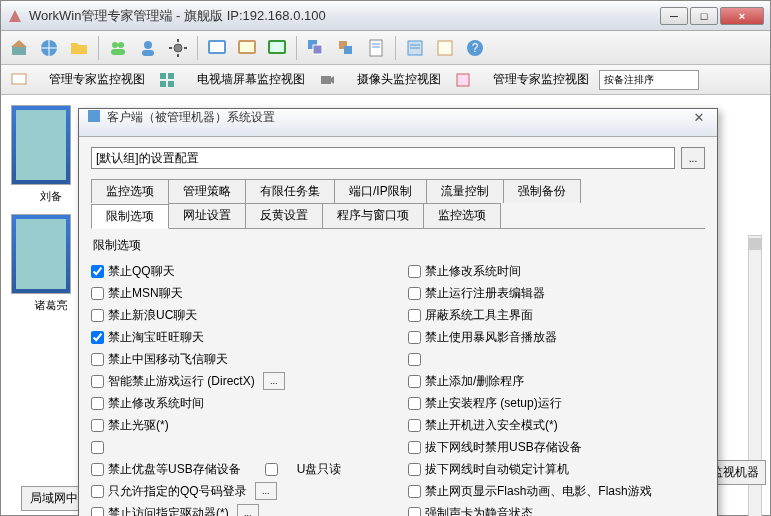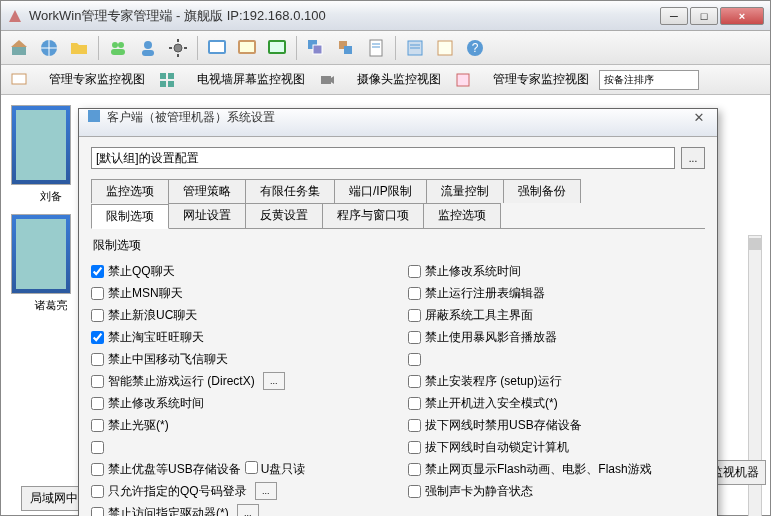--- a/index.html
+++ b/index.html
@@ -55,21 +55,21 @@
 .tab.active { background: #fff; position: relative; top: 1px; border-bottom: 1px solid #fff; }
 
 .panel-title { font-weight: normal; font-size: 12px; padding: 4px 2px 6px; }
 
 .checks { display: flex; gap: 20px; }
 .check-col { flex: 1; }
 .check-row { display: flex; align-items: center; height: 22px; gap: 4px; }
 .check-row input[type=checkbox]{ width: 13px; height: 13px; cursor:pointer; }
 .check-row label { cursor: pointer; font-size: 12px; white-space: nowrap; }
 .mini-btn { width: 22px; height: 18px; border: 1px solid #999; background: #f4f4f4; margin-left: 4px; cursor: pointer; font-size:9px; display:flex;align-items:center;justify-content:center; }
-.inline-ck { display:flex; align-items:flex-start; gap:3px; margin-left: 0; }
+.inline-ck { display:flex; align-items:center; gap:19px; margin-left: 20px; }
 
 .right-rail { position: absolute; right: 8px; top: 140px; width: 14px; height: 290px; background: #f0f0f0; border:1px solid #ccc; }
 .right-rail .thumb-btn { width:12px; height:12px; background:#ccc; margin: 2px auto; }
 .machine-btn { position:absolute; right:4px; bottom:30px; border:1px solid #999; background:#f0f0f0; padding:3px 6px; font-size:12px; cursor:pointer;}
 
 svg { display: block; }
 </style>
 </head>
 <body>
 
@@ -350,20 +350,24 @@
           </div>
           <div class="check-row">
             <input type="checkbox" style="">
             <label>禁止使用暴风影音播放器</label>
           </div>
           <div class="check-row">
             <input type="checkbox" style="">
           </div>
           <div class="check-row">
             <input type="checkbox" style="">
+            <label>禁止添加/删除程序</label>
+          </div>
+          <div class="check-row">
+            <input type="checkbox" style="">
             <label>禁止安装程序 (setup)运行</label>
           </div>
           <div class="check-row">
             <input type="checkbox" style="">
             <label>禁止开机进入安全模式(*)</label>
           </div>
           <div class="check-row">
             <input type="checkbox" style="">
             <label>拔下网线时禁用USB存储设备</label>
           </div>

